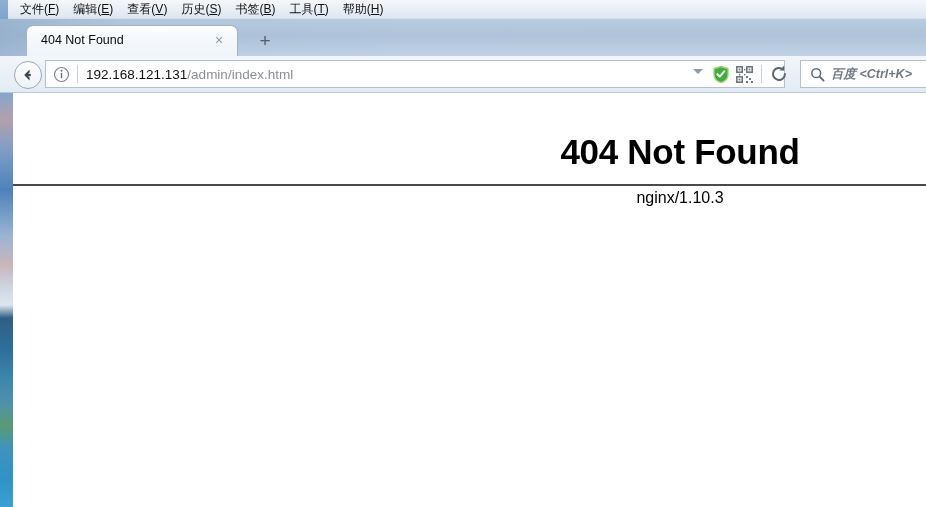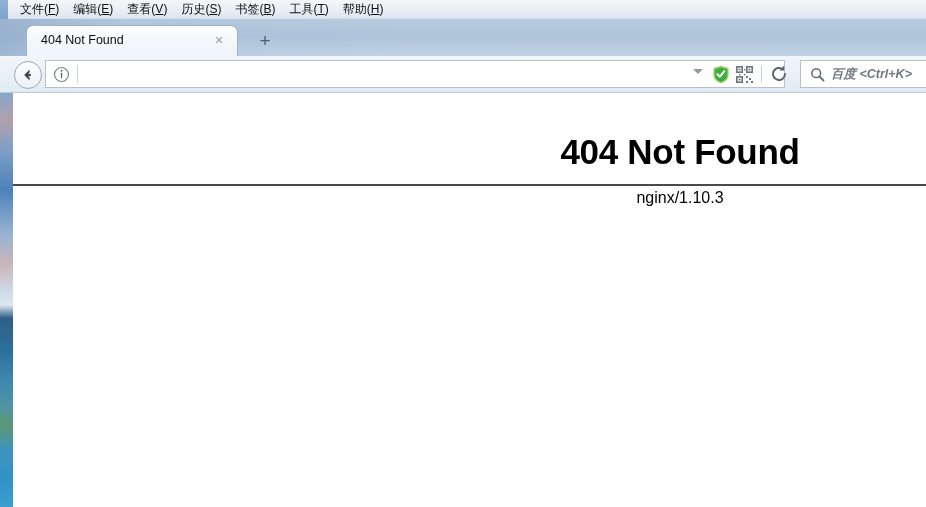--- a/index.html
+++ b/index.html
@@ -310,20 +310,21 @@
       </svg>
     </div>
 
     <div id="url-bar">
       <svg id="identity-icon" viewBox="0 0 17 17">
         <circle cx="8.5" cy="8.5" r="7" fill="none" stroke="#7c848c" stroke-width="1.2"></circle>
         <circle cx="8.5" cy="4.8" r="0.95" fill="#5e666e"></circle>
         <rect x="7.85" y="6.7" width="1.3" height="5.6" rx="0.5" fill="#5e666e"></rect>
       </svg>
       <div id="url-separator"></div>
+      <div id="url-text"><span>192.168.121.131</span><span class="path">/admin/index.html</span></div>
     </div>
 
     <div id="url-dropdown"></div>
 
     <svg id="shield-icon" viewBox="0 0 18 19">
       <path d="M9 0.8 L16.6 3 L16.6 9.4 C16.6 14 13.2 16.9 9 18.2 C4.8 16.9 1.4 14 1.4 9.4 L1.4 3 Z" fill="#9ad06a"></path>
       <path d="M9 2.4 L15.2 4.2 L15.2 9.4 C15.2 13.2 12.4 15.7 9 16.8 C5.6 15.7 2.8 13.2 2.8 9.4 L2.8 4.2 Z" fill="#3fae3f"></path>
       <path d="M5.4 9.2 L7.8 11.6 L12.4 6.2" fill="none" stroke="#ffffff" stroke-width="2" stroke-linecap="round" stroke-linejoin="round"></path>
     </svg>
 

